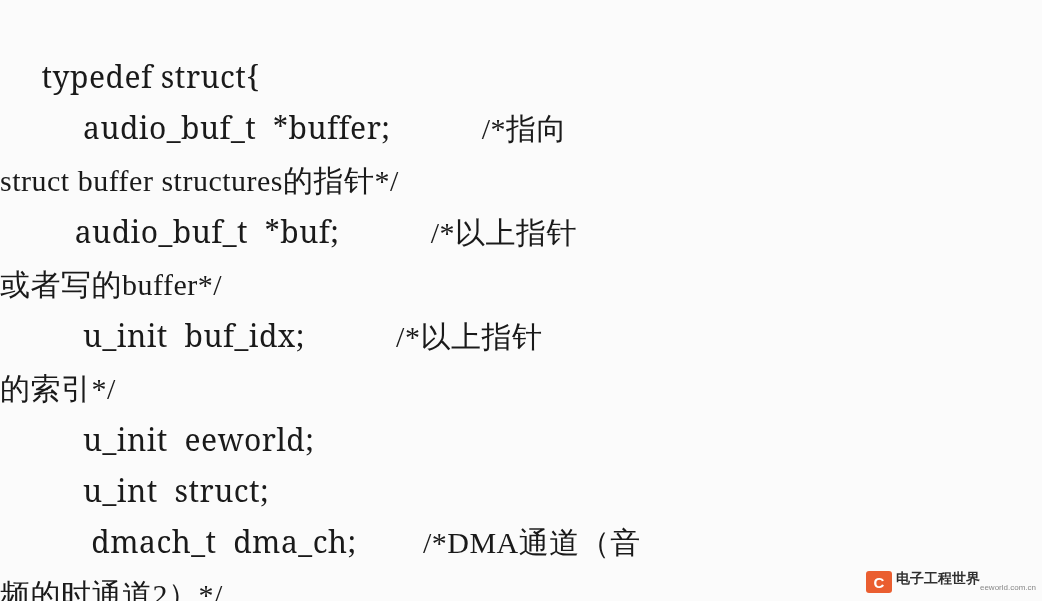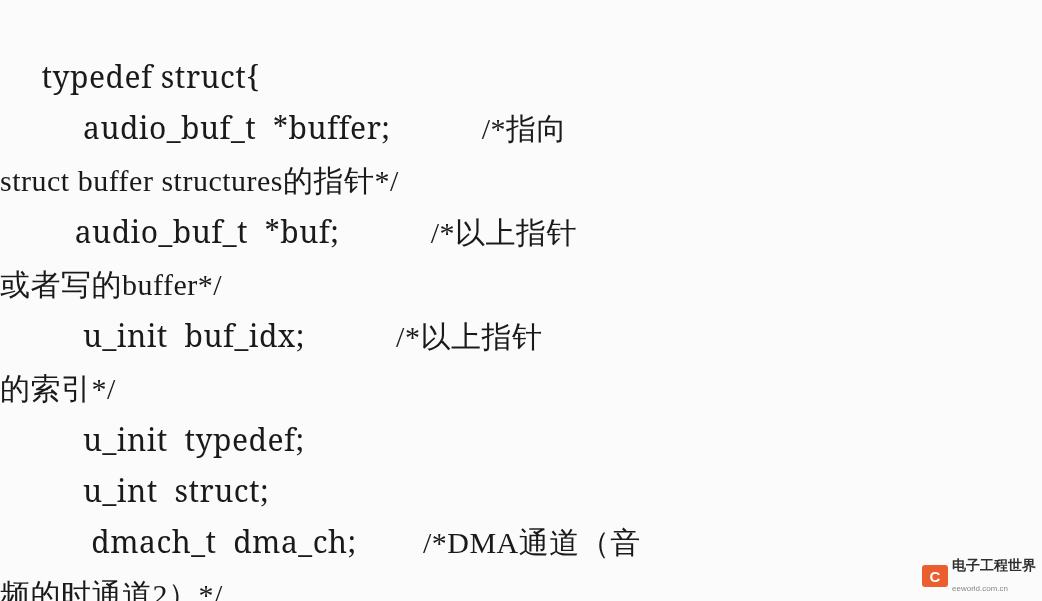--- a/index.html
+++ b/index.html
@@ -40,21 +40,20 @@
     display: flex;
     align-items: center;
     justify-content: center;
     color: #fff;
     font-family: Arial, sans-serif;
     font-weight: bold;
     font-size: 15px;
   }
   .watermark-text {
     display: flex;
-    flex-direction: column;
     line-height: 1;
   }
   .watermark-title {
     font-family: "SimSun", "Songti SC", serif;
     font-size: 14px;
     color: #1a1a1a;
     font-weight: bold;
   }
   .watermark-sub {
     font-family: Arial, sans-serif;
@@ -67,21 +66,21 @@
 <body>
 
 <div class="code-container">
 <span>     typedef struct{</span>
 <span>          audio_buf_t  *buffer;</span>           <span class="cjk">/*指向</span>
 <span class="cjk">struct buffer structures的指针*/</span>
 <span>         audio_buf_t  *buf;</span>           <span class="cjk">/*以上指针</span>
 <span class="cjk">或者写的buffer*/</span>
 <span>          u_init  buf_idx;</span>           <span class="cjk">/*以上指针</span>
 <span class="cjk">的索引*/</span>
-<span>          u_init  typedef;</span>
+<span>          u_init  eeworld;</span>
 <span>          u_int  struct;</span>
 <span>           dmach_t  dma_ch;</span>        <span class="cjk">/*DMA通道（音</span>
 <span class="cjk">频的时通道2）*/</span>
 
 </div>
 
 <div class="watermark">
   <div class="watermark-logo">
     <span>C</span>
   </div>

